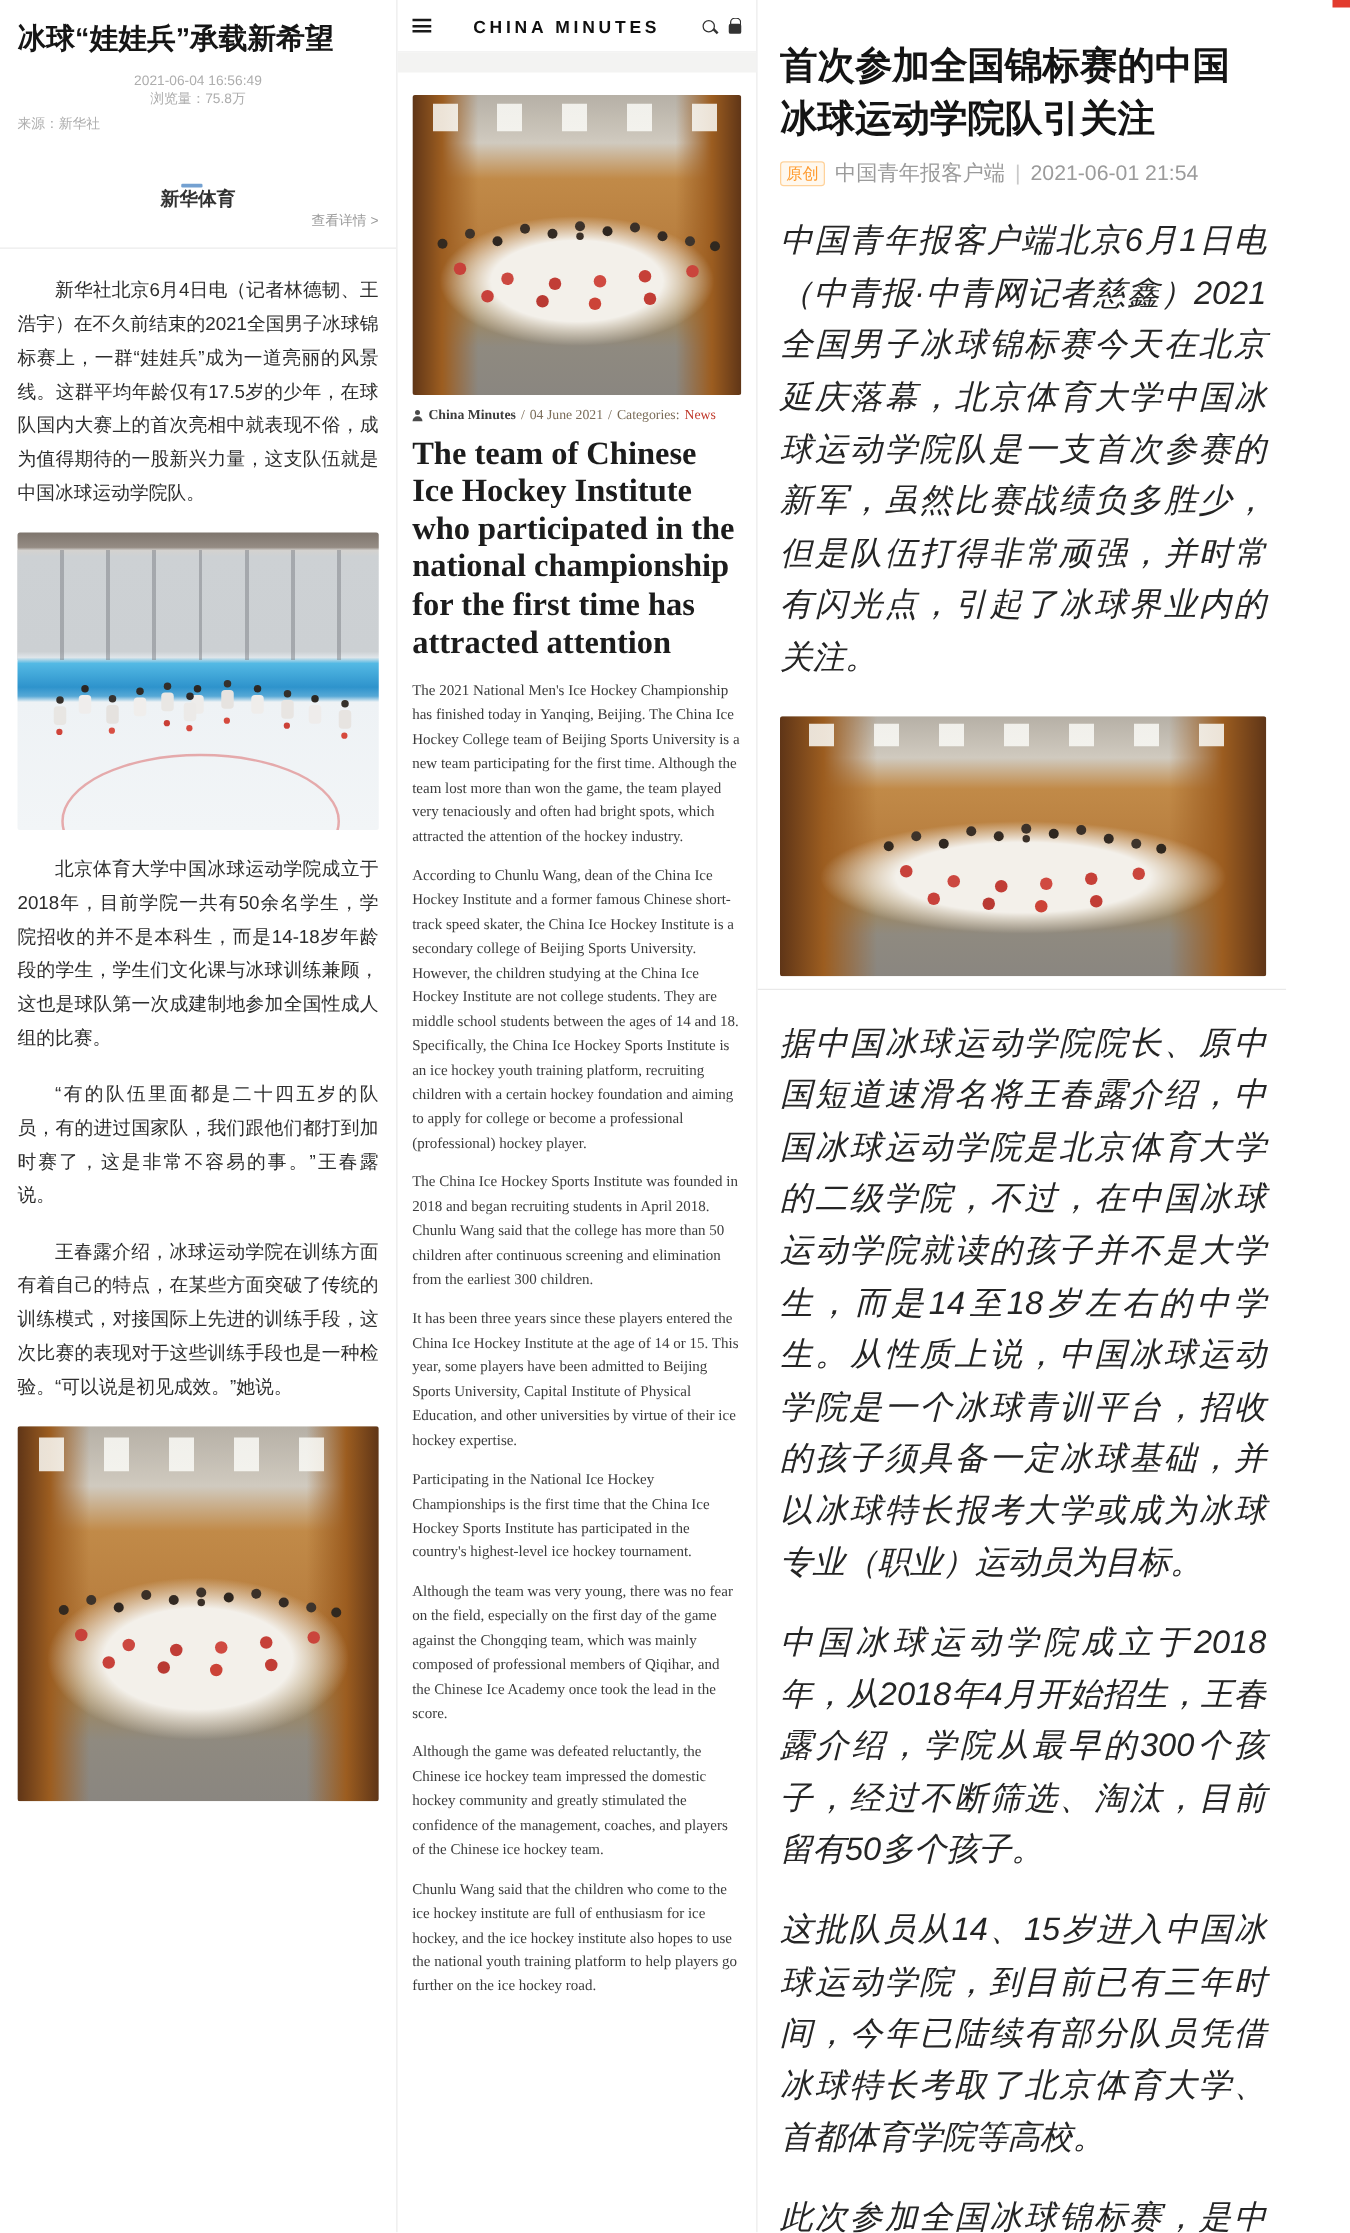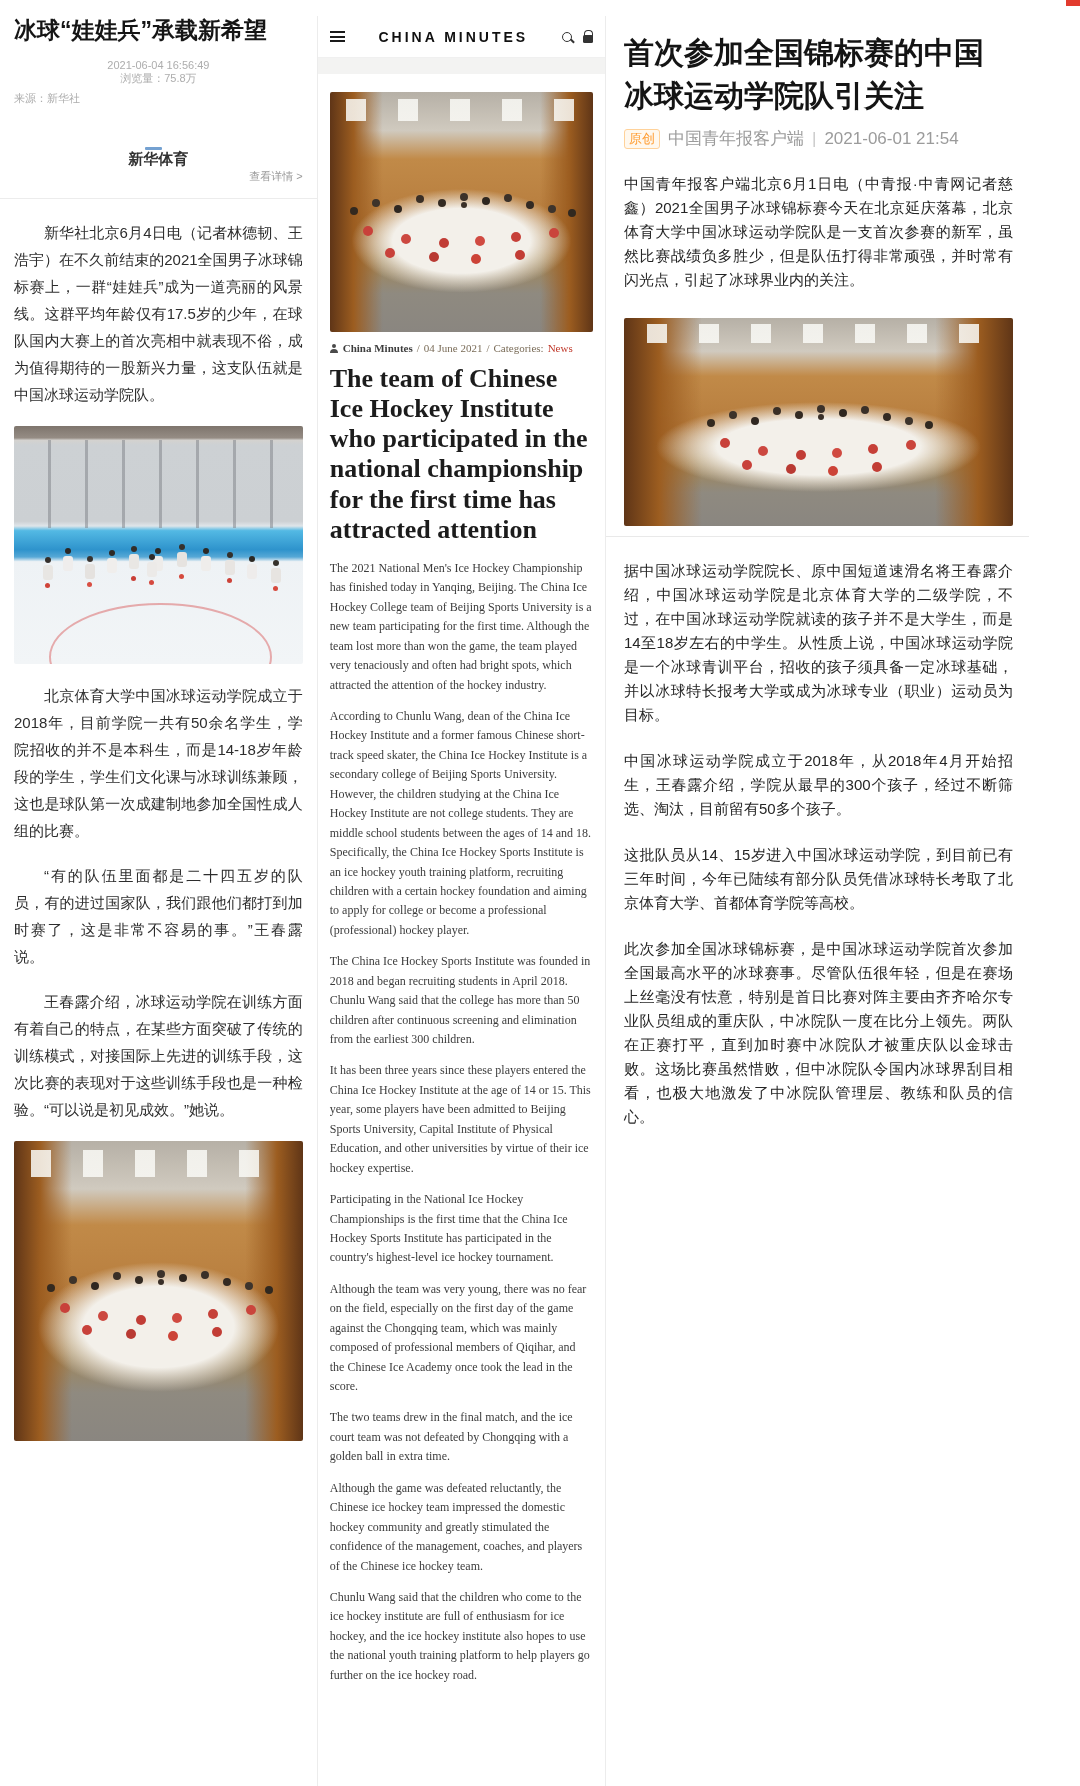--- a/index.html
+++ b/index.html
@@ -61,21 +61,21 @@
   .photo-locker::after { content:""; position:absolute; left:50%; top:46%; width:6px; height:6px; border-radius:50%; background:#3a3028;
     box-shadow:-110px 6px 0 1px #33291f,-88px -2px 0 1px #3d332a,-66px 4px 0 1px #2f2721,-44px -6px 0 1px #3a2f26,
       -22px -2px 0 1px #332a22,0 -8px 0 1px #3c322a,22px -4px 0 1px #2e261f,44px -7px 0 1px #3a3028,
       66px 0 0 1px #332a23,88px 4px 0 1px #3d342c,108px 8px 0 1px #30281f,
       -96px 26px 0 2px #c8413a,-58px 34px 0 2px #cc4840,-20px 38px 0 2px #c13d36,16px 36px 0 2px #d04a41,
       52px 32px 0 2px #c64038,90px 28px 0 2px #ca453c,
       -74px 48px 0 2px #c8413a,-30px 52px 0 2px #b93a33,12px 54px 0 2px #cc4337,56px 50px 0 2px #c23d35; }
   .left-body .photo-locker { height:300px; margin:16px 0 0 0; }
 
   
-  .col-mid { width:304px; border-left:1px solid #ececec; border-right:1px solid #ececec; overflow:hidden; background:#fff;margin-top:16px; }
+  .col-mid { width:304px; border-left:1px solid #ececec; border-right:1px solid #ececec; overflow:hidden; background:#fff; }
   .mid-header { height:42px; display:flex; align-items:center; padding:0 12px; border-bottom:1px solid #f0f0f0; }
   .menu-icon { width:15px; height:11px; border-top:2px solid #1a1a1a; border-bottom:2px solid #1a1a1a; position:relative; flex:none; cursor:pointer; }
   .menu-icon::after { content:""; position:absolute; left:0; right:0; top:2.5px; height:2px; background:#1a1a1a; }
   .masthead { flex:1; text-align:center; font-size:14px; font-weight:700; letter-spacing:3px; color:#101010; }
   .search-icon { width:10px; height:10px; border:1.6px solid #333; border-radius:50%; position:relative; margin-right:11px; flex:none; cursor:pointer; }
   .search-icon::after { content:""; position:absolute; width:5px; height:1.6px; background:#333; transform:rotate(45deg); right:-4px; bottom:-1px; }
   .lock-icon { width:10px; height:8px; background:#333; border-radius:1.5px; position:relative; margin-top:4px; flex:none; cursor:pointer; }
   .lock-icon::before { content:""; position:absolute; top:-5px; left:1.5px; width:7px; height:6px;
     border:1.6px solid #333; border-bottom:none; border-radius:4px 4px 0 0; }
   .mid-gap { height:16px; background:#f3f3f2; }
@@ -90,21 +90,21 @@
   .mid-title { font-family:"Liberation Serif", serif; font-size:26px; font-weight:600; line-height:1.16; color:#1c1c1c; margin:4px 0 14px 0; }
   .mid-body p.mid-par { font-family:"Liberation Serif", serif; font-size:12px; line-height:1.62; color:#3c3c3c; margin:0 0 12px 0; }
 
   
   .col-right { width:443px; overflow:hidden; padding:16px 16px 0 18px;margin-top:16px; }
   .right-title { font-size:30px; font-weight:700; color:#141414; line-height:1.42; margin-bottom:10px; }
   .right-meta { display:flex; align-items:center; gap:8px; font-size:17px; color:#9b9b9b; margin-bottom:6px; }
   .badge { font-size:13px; color:#ff9b2f; border:1px solid #ffd29a; background:#fff8ee; border-radius:3px; padding:0 4px; line-height:18px; flex:none; }
   .right-sep { color:#c9c9c9; }
   .right-author { font-size:17px; color:#9b9b9b; }
-  .right-body p { font-size:15px; line-height:1.6; color:#252525; text-align:justify; margin:22px 0; }
+  .right-body p { font-size:26px; line-height:1.6; color:#252525; text-align:justify; margin:22px 0;font-style:italic; }
   .col-right .photo-locker { height:208px; margin:26px 0 0 0; }
   .hairline { height:1px; background:#e9e9e9; margin:10px -16px 0 -18px; }
 
   .corner-mark { position:absolute; top:0; right:0; width:14px; height:6px; background:#e23b2e; }
 </style>
 </head>
 <body>
 
 <div class="page">
 
@@ -154,21 +154,20 @@
         <span>Categories:</span>
         <span class="category">News</span>
       </div>
       <div class="mid-title">The team of Chinese Ice Hockey Institute who participated in the national championship for the first time has attracted attention</div>
       <p class="mid-par">The 2021 National Men's Ice Hockey Championship has finished today in Yanqing, Beijing. The China Ice Hockey College team of Beijing Sports University is a new team participating for the first time. Although the team lost more than won the game, the team played very tenaciously and often had bright spots, which attracted the attention of the hockey industry.</p>
       <p class="mid-par">According to Chunlu Wang, dean of the China Ice Hockey Institute and a former famous Chinese short-track speed skater, the China Ice Hockey Institute is a secondary college of Beijing Sports University. However, the children studying at the China Ice Hockey Institute are not college students. They are middle school students between the ages of 14 and 18. Specifically, the China Ice Hockey Sports Institute is an ice hockey youth training platform, recruiting children with a certain hockey foundation and aiming to apply for college or become a professional (professional) hockey player.</p>
       <p class="mid-par">The China Ice Hockey Sports Institute was founded in 2018 and began recruiting students in April 2018. Chunlu Wang said that the college has more than 50 children after continuous screening and elimination from the earliest 300 children.</p>
       <p class="mid-par">It has been three years since these players entered the China Ice Hockey Institute at the age of 14 or 15. This year, some players have been admitted to Beijing Sports University, Capital Institute of Physical Education, and other universities by virtue of their ice hockey expertise.</p>
       <p class="mid-par">Participating in the National Ice Hockey Championships is the first time that the China Ice Hockey Sports Institute has participated in the country's highest-level ice hockey tournament.</p>
       <p class="mid-par">Although the team was very young, there was no fear on the field, especially on the first day of the game against the Chongqing team, which was mainly composed of professional members of Qiqihar, and the Chinese Ice Academy once took the lead in the score.</p>
-      <p class="mid-par">The two teams drew in the final match, and the ice court team was not defeated by Chongqing with a golden ball in extra time.</p>
       <p class="mid-par">Although the game was defeated reluctantly, the Chinese ice hockey team impressed the domestic hockey community and greatly stimulated the confidence of the management, coaches, and players of the Chinese ice hockey team.</p>
       <p class="mid-par">Chunlu Wang said that the children who come to the ice hockey institute are full of enthusiasm for ice hockey, and the ice hockey institute also hopes to use the national youth training platform to help players go further on the ice hockey road.</p>
     </div>
   </div>
 
   <div class="col-right">
     <div class="right-title">首次参加全国锦标赛的中国冰球运动学院队引关注</div>
     <div class="right-meta">
       <span class="badge">原创</span>
       <span>中国青年报客户端</span>

